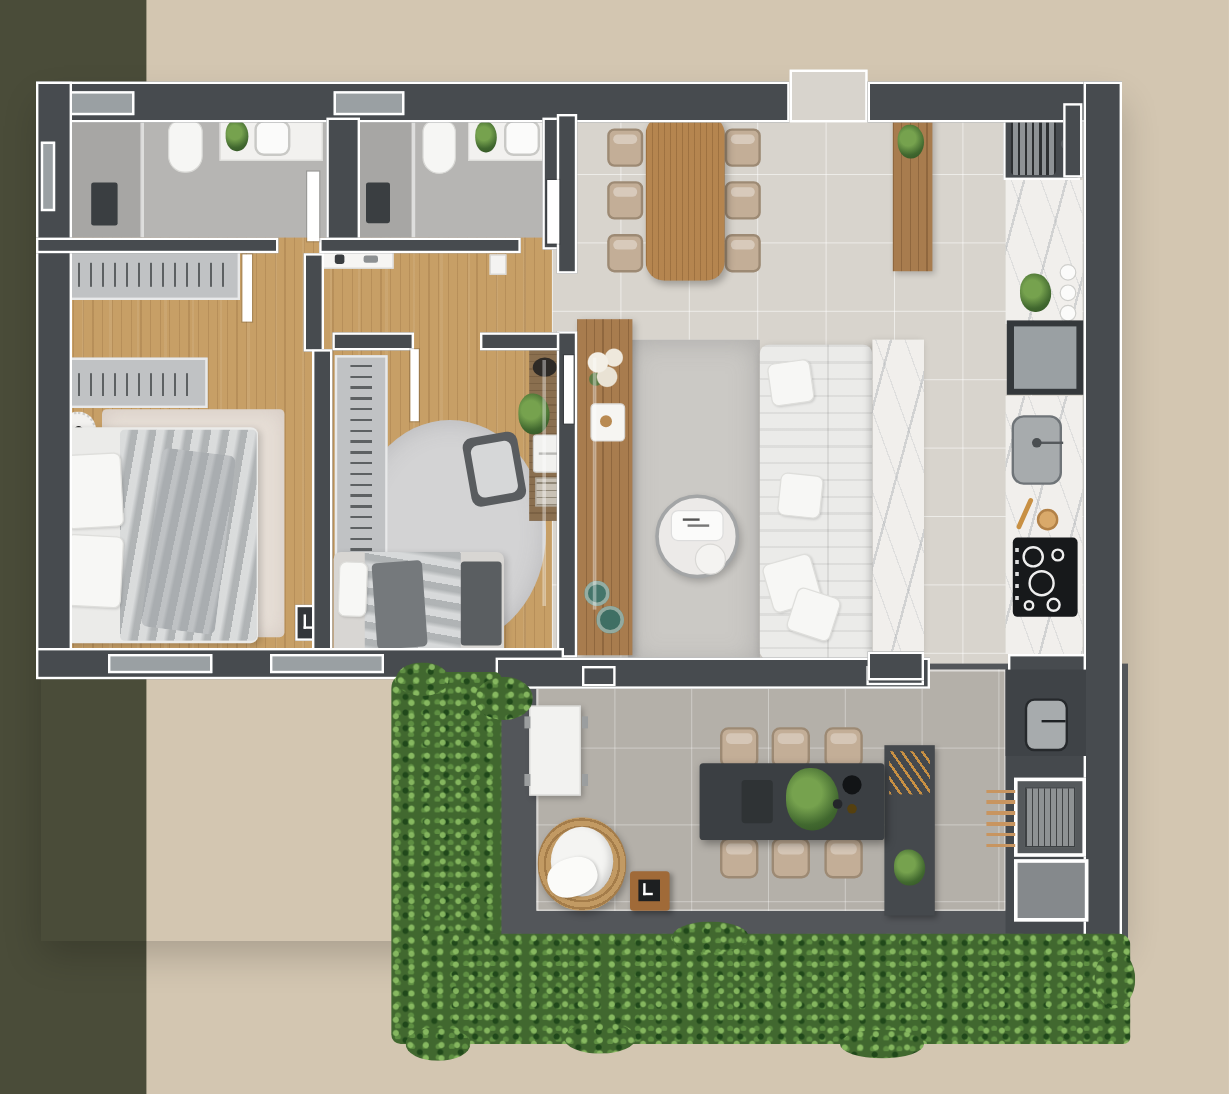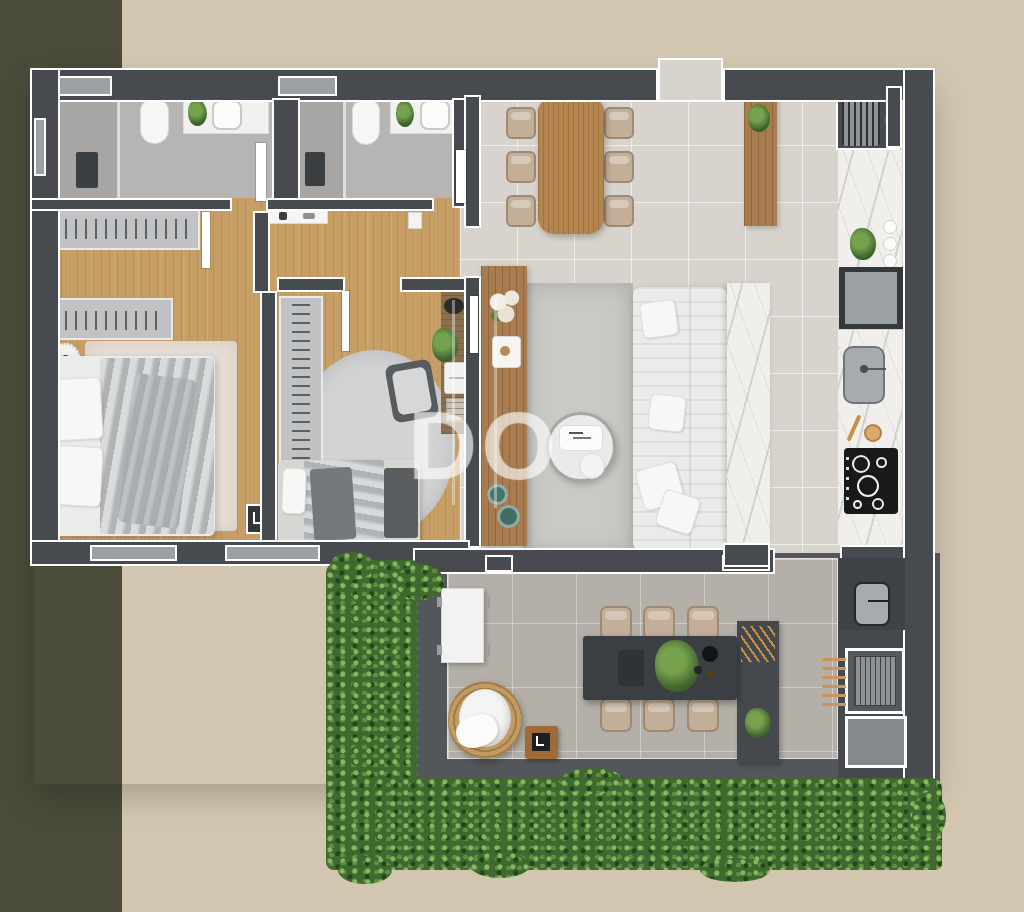--- a/index.html
+++ b/index.html
@@ -243,17 +243,14 @@
   <div class="a green" style="left:330px;top:552px;width:44px;height:28px;border-radius:50%"></div>
   <div class="a green" style="left:396px;top:564px;width:48px;height:36px;border-radius:50%"></div>
   <div class="a green" style="left:338px;top:856px;width:54px;height:28px;border-radius:50%"></div>
   <div class="a green" style="left:560px;top:768px;width:64px;height:26px;border-radius:50%"></div>
   <div class="a green" style="left:912px;top:792px;width:34px;height:48px;border-radius:50%"></div>
   <div class="a green" style="left:700px;top:858px;width:70px;height:24px;border-radius:50%"></div>
   <div class="a green" style="left:470px;top:852px;width:60px;height:26px;border-radius:50%"></div>
 
   <div class="a wline" style="left:452px;top:300px;width:3px;height:205px;opacity:.7"></div>
   <div class="a wline" style="left:494px;top:298px;width:3px;height:210px;opacity:.7"></div>
-  <div class="a watermark" style="left:408px;top:398px">
-    <span>DO</span>
-  </div>
 
 </div>
 
 </body></html>

